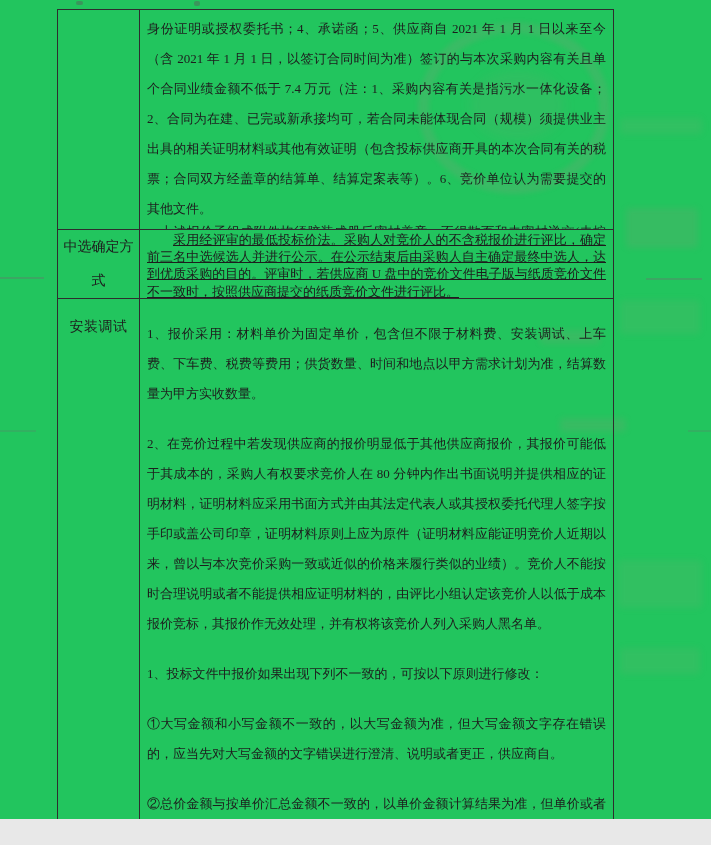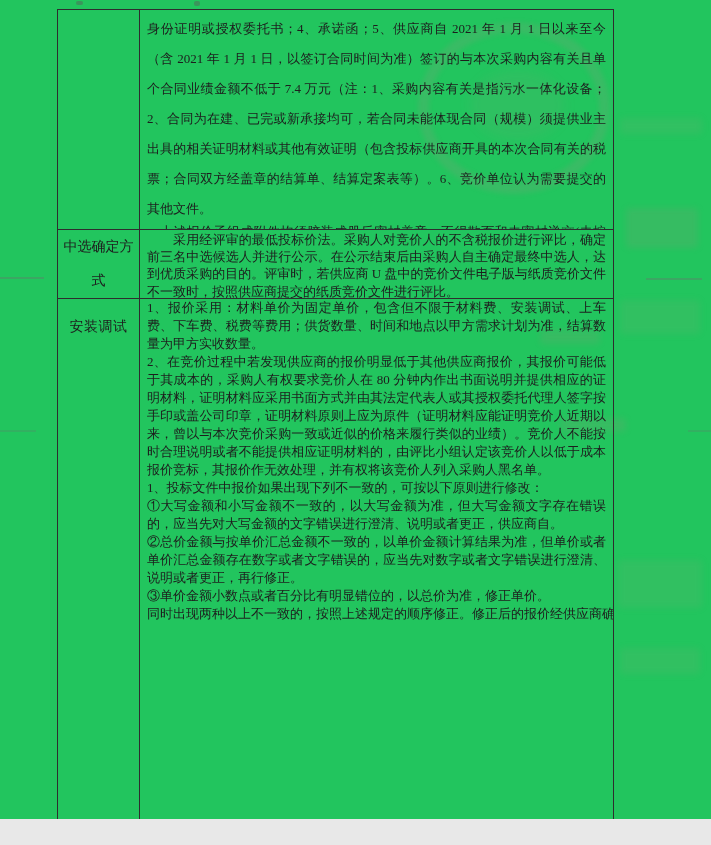--- a/index.html
+++ b/index.html
@@ -42,27 +42,27 @@
     letter-spacing:0.5px;
   }
   .cell-content {
     flex:1; overflow:hidden;
     padding:0 7px;
     text-align:justify;
     text-justify:inter-ideograph;
     font-size:13px;
   }
   .row-cont .cell-content  { padding-top:4px; }
-  .row-sel .cell-content   { padding-top:1px; }
+  .row-sel .cell-content   { padding-top:1px;text-decoration:underline; }
   .row-quote .cell-content { padding-top:0; }
   p { margin:0; }
   .p-loose   { line-height:30px; }
   .p-tight   { line-height:16.5px; }
   .p-sel     { line-height:17.2px; text-indent:2em; }
-  .p-q       { line-height:18px; }
+  .p-q       { line-height:30px;margin-top:20px; }
   .indent-1  { text-indent:1em; }
   .one-line  { white-space:nowrap; }
   
   .seal-ring {
     position:absolute; left:418px; top:22px;
     width:192px; height:172px;
     border:11px solid rgba(216,127,146,0.13);
     border-radius:50%;
     filter:blur(2.5px);
     pointer-events:none;

